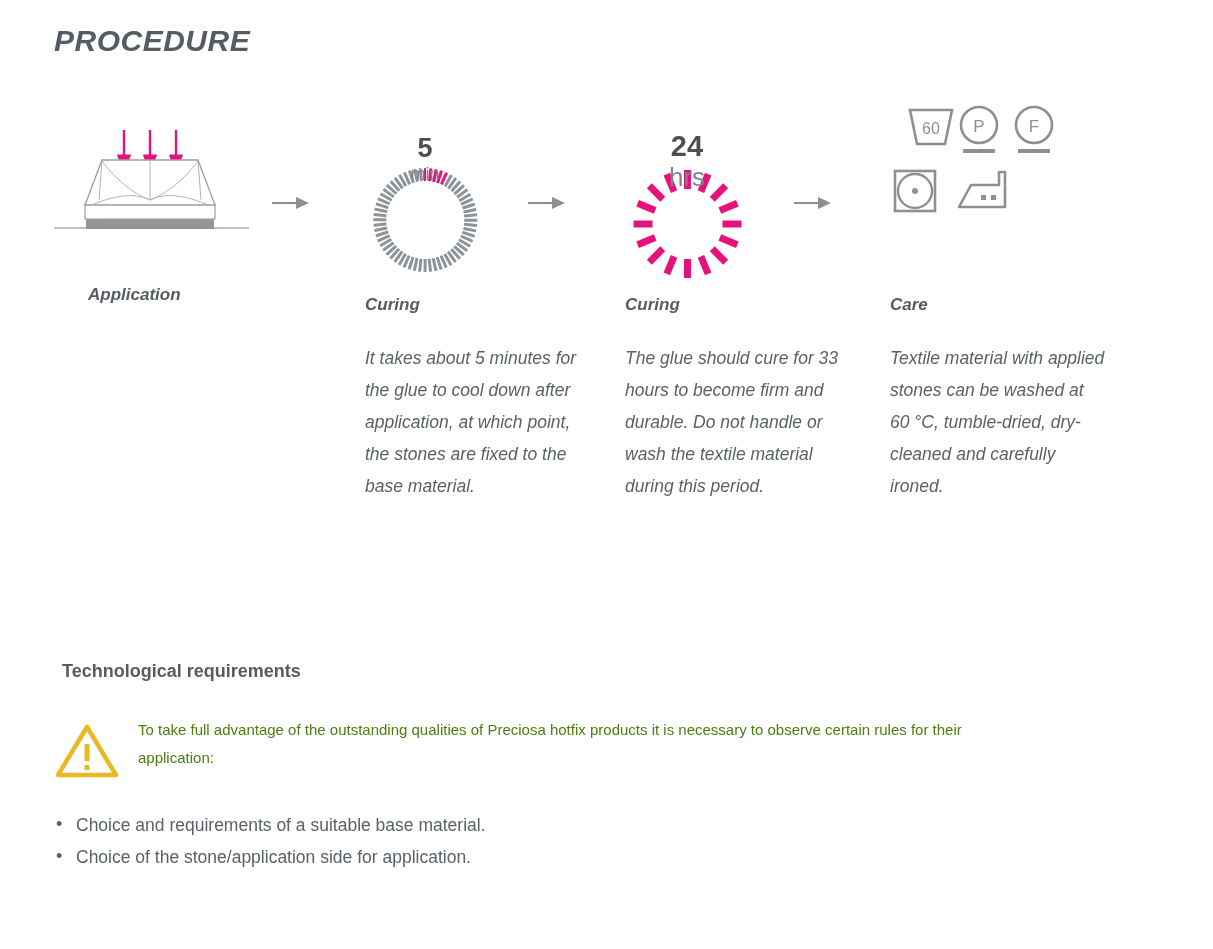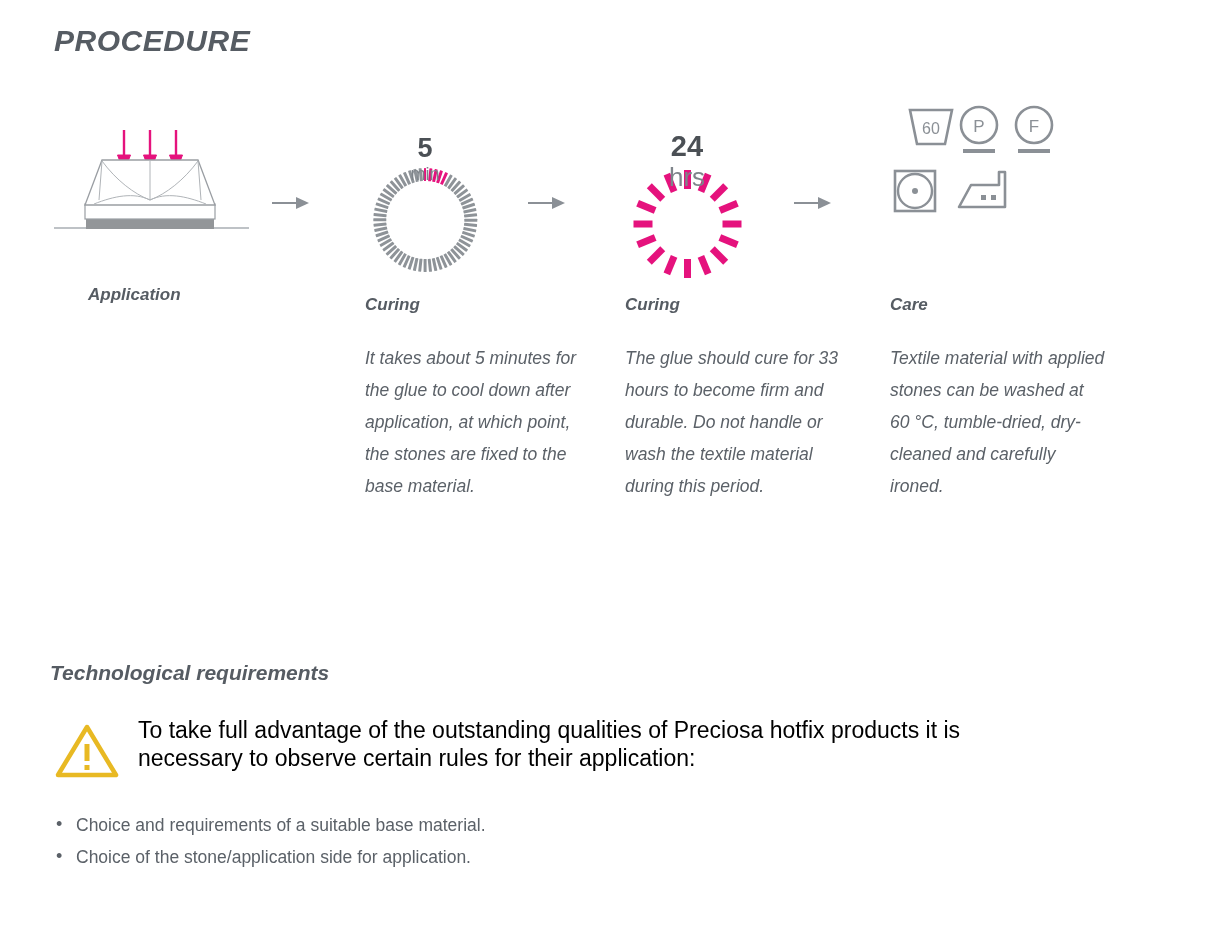--- a/index.html
+++ b/index.html
@@ -22,25 +22,24 @@
     left: 54px;
     top: 24px;
     font-size: 30px;
     font-weight: bold;
     font-style: italic;
     color: #565c63;
     letter-spacing: 0.5px;
   }
   .section-title {
     position: absolute;
-    left: 50px;
+    left: 62px;
     top: 661px;
-    font-size: 21px;
+    font-size: 18px;
     font-weight: bold;
-    font-style: italic;
     color: #565c63;
   }
 
   
   .procedure {
     position: absolute;
     left: 0;
     top: 100px;
     width: 1213px;
     height: 470px;
@@ -198,23 +197,23 @@
   
   .note {
     position: absolute;
     left: 54px;
     top: 716px;
     width: 950px;
   }
   .note-icon { position: absolute; left: 0; top: 6px; }
   .note-text {
     margin-left: 84px;
-    font-size: 23px;
+    font-size: 15px;
     line-height: 28px;
-    color: #000000;
+    color: #4d7c0f;
   }
 
   
   .bullets {
     position: absolute;
     left: 54px;
     top: 810px;
     width: 1000px;
     margin: 0;
     padding: 0;

